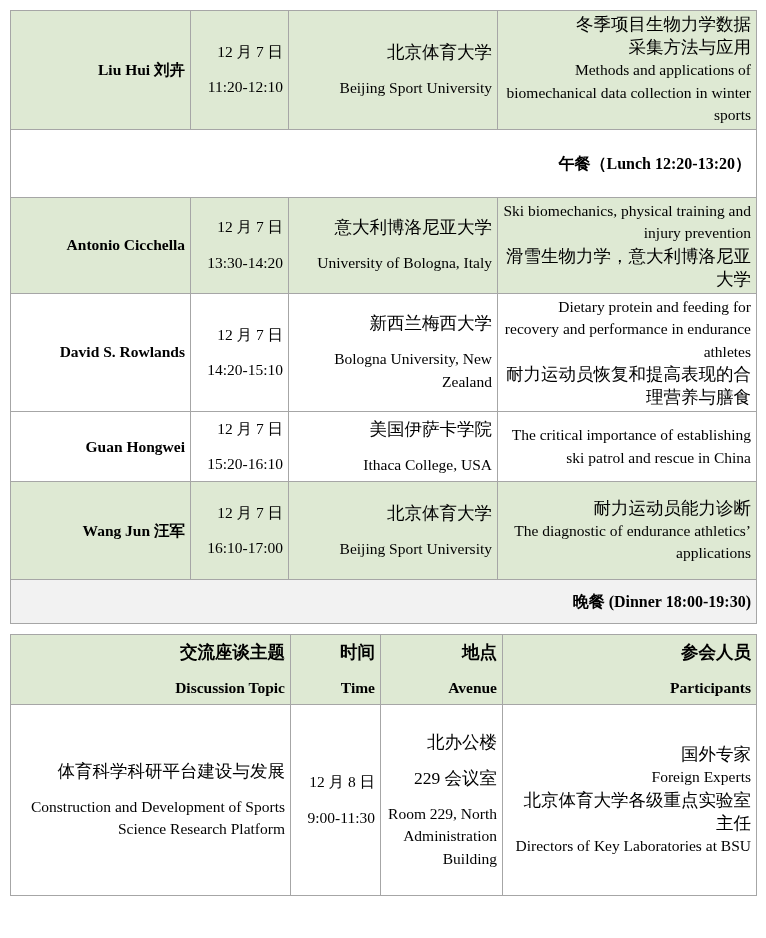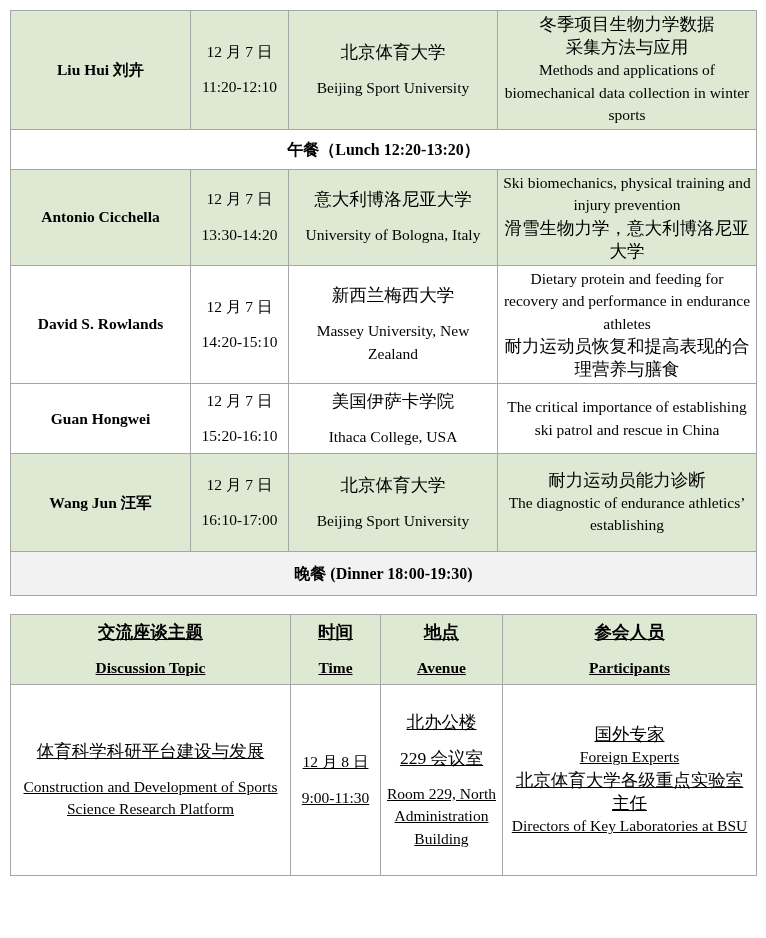--- a/index.html
+++ b/index.html
@@ -14,41 +14,41 @@
   body{
     width:766px;height:938px;overflow:hidden;
     background:var(--background);
     color:var(--text);
     font-family:"Liberation Serif","DejaVu Serif",serif;
   }
   .page{padding:10px 10px 8px 10px;}
   table{border-collapse:collapse;table-layout:fixed;width:746px;}
   td{
     border:1px solid var(--border);
-    text-align:center;vertical-align:middle;
+    text-align:right;vertical-align:middle;
     padding:2px 5px;
     font-size:15.5px;line-height:1.45;
   }
   .green{background:var(--row-green);}
   .gray{background:var(--row-gray);}
   .bold{font-weight:bold;}
   .zh{font-size:17.5px;line-height:1.32;}
   .para + .para{margin-top:13px;}
   .meal{font-weight:bold;font-size:16px;}
   
   .r-liu   td{height:117px;}
-  .r-lunch td{height:40px;}
+  .r-lunch td{height:68px;}
   .r-ant   td{height:81px;}
   .r-dav   td{height:99px;}
   .r-tea   td{height:48px;}
   .r-guan  td{height:70px;}
   .r-wang  td{height:98px;}
   .r-din   td{height:44px;}
   
-  #discussion-table{margin-top:18px;text-decoration:underline;}
+  #discussion-table{margin-top:10px;}
   .r-head td{height:70px;}
   .r-disc td{height:191px;}
 </style>
 </head>
 <body>
 
 <div class="page">
 
   <table id="sessions-table">
     <colgroup>
@@ -97,21 +97,21 @@
     </tr>
 
     <tr class="r-dav">
       <td class="bold">David S. Rowlands</td>
       <td>
         <div class="para">12 月 7 日</div>
         <div class="para">14:20-15:10</div>
       </td>
       <td>
         <div class="para zh">新西兰梅西大学</div>
-        <div class="para">Massey University, New Zealand</div>
+        <div class="para">Bologna University, New Zealand</div>
       </td>
       <td>
         <div>Dietary protein and feeding for recovery and performance in endurance athletes</div>
         <div class="zh">耐力运动员恢复和提高表现的合理营养与膳食</div>
       </td>
     </tr>
 
 
     <tr class="r-guan">
       <td class="bold">Guan Hongwei</td>
@@ -134,21 +134,21 @@
         <div class="para">12 月 7 日</div>
         <div class="para">16:10-17:00</div>
       </td>
       <td>
         <div class="para zh">北京体育大学</div>
         <div class="para">Beijing Sport University</div>
       </td>
       <td>
         <div class="zh">耐力运动员能力诊断</div>
         <div>The diagnostic of endurance athletics’</div>
-        <div>establishing</div>
+        <div>applications</div>
       </td>
     </tr>
 
     <tr class="r-din gray">
       <td colspan="4" class="meal">晚餐 (Dinner 18:00-19:30)</td>
     </tr>
   </tbody>
     </table>
 
   <table id="discussion-table">

